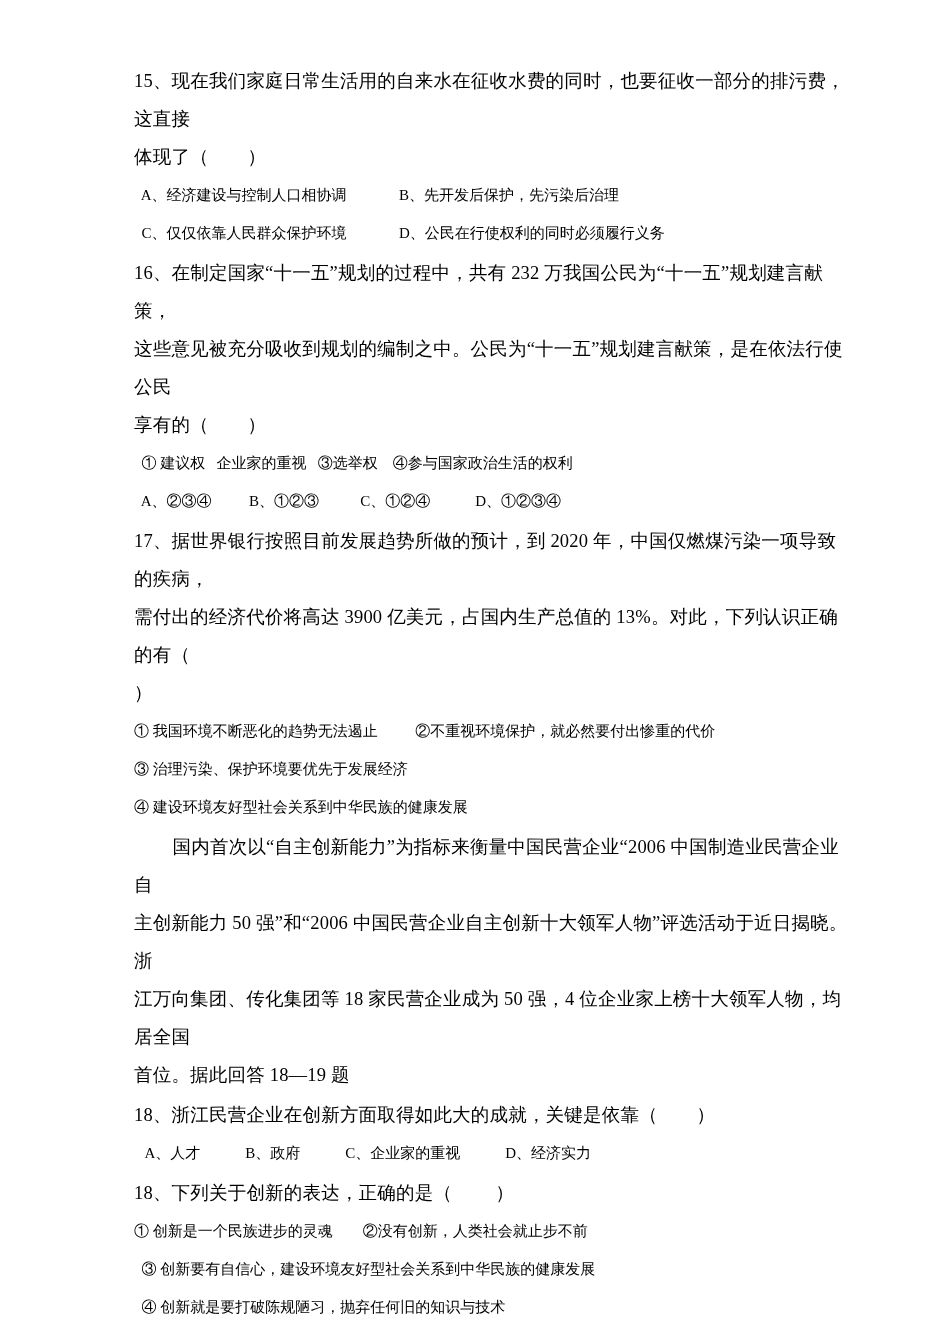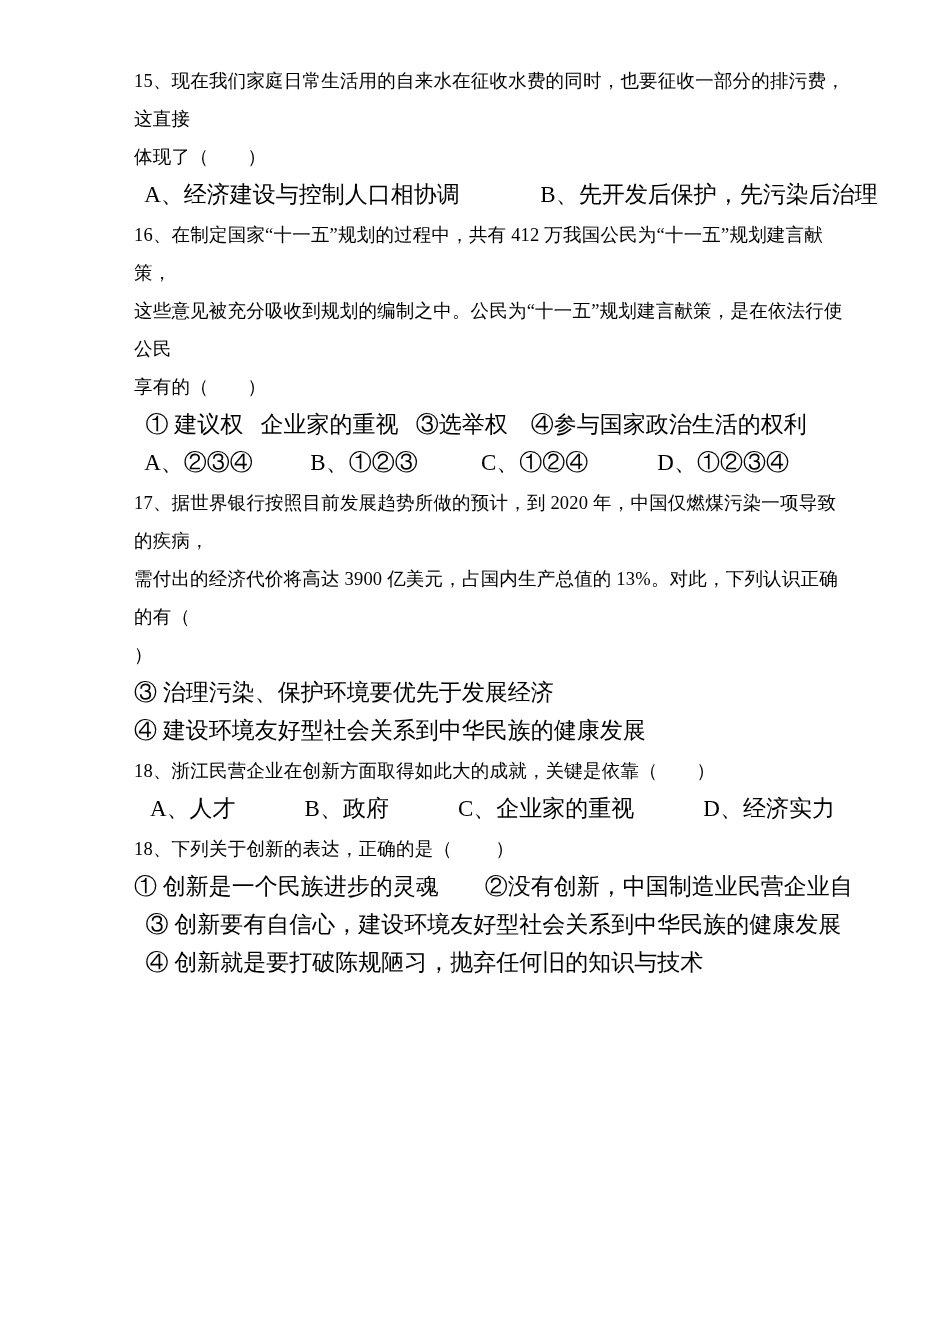--- a/index.html
+++ b/index.html
@@ -28,59 +28,67 @@
     margin-bottom: 2px;
   }
   .line {
     font-size: 18.5px;
     line-height: 38px;
     white-space: pre-wrap;
     letter-spacing: 0.2px;
   }
   .opts {
     display: block;
-    font-size: 23px;
+    font-size: 15px;
     line-height: 38px;
     white-space: pre;
   }
 </style>
 </head>
 <body>
 
 <div class="page">
 
   <div class="q-block">
     <div class="line">15、现在我们家庭日常生活用的自来水在征收水费的同时，也要征收一部分的排污费，这直接</div>
     <div class="line">体现了（        ）</div>
     <div class="opts">  A、经济建设与控制人口相协调              B、先开发后保护，先污染后治理</div>
+    <div class="opts">  C、仅仅依靠人民群众保护环境              D、公民在行使权利的同时必须履行义务</div>
   </div>
 
   <div class="q-block">
-    <div class="line">16、在制定国家“十一五”规划的过程中，共有 412 万我国公民为“十一五”规划建言献策，</div>
+    <div class="line">16、在制定国家“十一五”规划的过程中，共有 232 万我国公民为“十一五”规划建言献策，</div>
     <div class="line">这些意见被充分吸收到规划的编制之中。公民为“十一五”规划建言献策，是在依法行使公民</div>
     <div class="line">享有的（        ）</div>
     <div class="opts">  ① 建议权   企业家的重视   ③选举权    ④参与国家政治生活的权利</div>
     <div class="opts">  A、②③④          B、①②③           C、①②④            D、①②③④</div>
   </div>
 
   <div class="q-block">
     <div class="line">17、据世界银行按照目前发展趋势所做的预计，到 2020 年，中国仅燃煤污染一项导致的疾病，</div>
     <div class="line">需付出的经济代价将高达 3900 亿美元，占国内生产总值的 13%。对此，下列认识正确的有（</div>
     <div class="line">）</div>
+    <div class="opts">① 我国环境不断恶化的趋势无法遏止          ②不重视环境保护，就必然要付出惨重的代价</div>
     <div class="opts">③ 治理污染、保护环境要优先于发展经济</div>
     <div class="opts">④ 建设环境友好型社会关系到中华民族的健康发展</div>
   </div>
 
+  <div class="q-block">
+    <div class="line">        国内首次以“自主创新能力”为指标来衡量中国民营企业“2006 中国制造业民营企业自</div>
+    <div class="line">主创新能力 50 强”和“2006 中国民营企业自主创新十大领军人物”评选活动于近日揭晓。浙</div>
+    <div class="line">江万向集团、传化集团等 18 家民营企业成为 50 强，4 位企业家上榜十大领军人物，均居全国</div>
+    <div class="line">首位。据此回答 18—19 题</div>
+  </div>
 
   <div class="q-block">
     <div class="line">18、浙江民营企业在创新方面取得如此大的成就，关键是依靠（        ）</div>
     <div class="opts">   A、人才            B、政府            C、企业家的重视            D、经济实力</div>
   </div>
 
   <div class="q-block">
     <div class="line">18、下列关于创新的表达，正确的是（         ）</div>
-    <div class="opts">① 创新是一个民族进步的灵魂        ②没有创新，中国制造业民营企业自</div>
+    <div class="opts">① 创新是一个民族进步的灵魂        ②没有创新，人类社会就止步不前</div>
     <div class="opts">  ③ 创新要有自信心，建设环境友好型社会关系到中华民族的健康发展</div>
     <div class="opts">  ④ 创新就是要打破陈规陋习，抛弃任何旧的知识与技术</div>
 
   </div>
 
 </div>
 
 </body></html>

